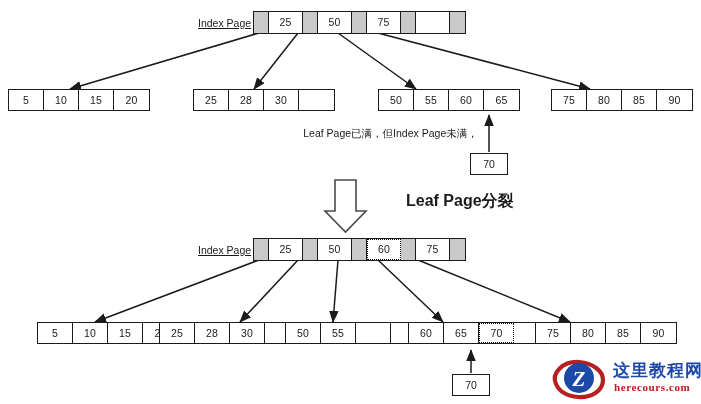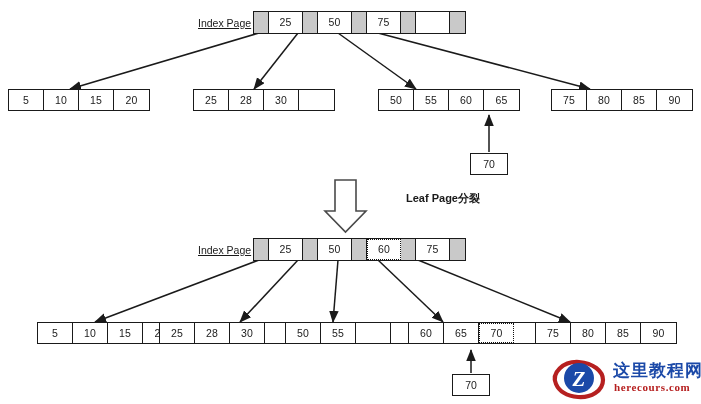--- a/index.html
+++ b/index.html
@@ -44,21 +44,21 @@
     display:flex;align-items:center;justify-content:center;
     font-size:10.5px;box-sizing:border-box;
   }
 
   
   .annot{
     position:absolute;font-size:10.5px;line-height:15px;
     text-align:center;white-space:pre;color:#1a1a1a;
   }
   .split-label{
-    position:absolute;font-size:11px;font-weight:bold;color:#1a1a1a;white-space:nowrap;padding-left:40px;
+    position:absolute;font-size:16px;font-weight:bold;color:#1a1a1a;white-space:nowrap;padding-left:40px;
   }
 
   
   .logo{position:absolute;left:549px;top:358px;width:148px;height:42px;}
   .logo-text{
     position:absolute;left:64px;top:1px;
     font-size:17px;font-weight:bold;color:#1b49a8;letter-spacing:1px;
     font-family:"DejaVu Sans","Liberation Sans",sans-serif;white-space:nowrap;
   }
   .logo-sub{
@@ -142,20 +142,21 @@
       <div class="cell" style="width: 35px;">60</div>
       <div class="cell" style="width: 35px;">65</div>
     </div>
   <div class="node leaf" id="b-leaf-4" style="left:551px;top:89px;">
       <div class="cell" style="width: 35px;">75</div>
       <div class="cell" style="width: 35px;">80</div>
       <div class="cell" style="width: 35px;">85</div>
       <div class="cell" style="width: 35px;">90</div>
     </div>
 
+  <div class="annot" style="left:283px;top:126px;width:215px;">Leaf Page已满，但Index Page未满，</div>
 
   <div class="valbox" style="left:470px;top:153px;width:38px;height:22px;">70</div>
 
   <div class="split-label" style="left:366px;top:191px;">Leaf Page分裂</div>
 
   <div class="idx-label" style="left:198px;top:244px;">Index Page</div>
 
   <div class="node indexpage" id="idx-after" style="left:253px;top:238px;">
       <div class="cell ptr" style="width: 15px;"></div>
       <div class="cell " style="width: 34px;">25</div>

